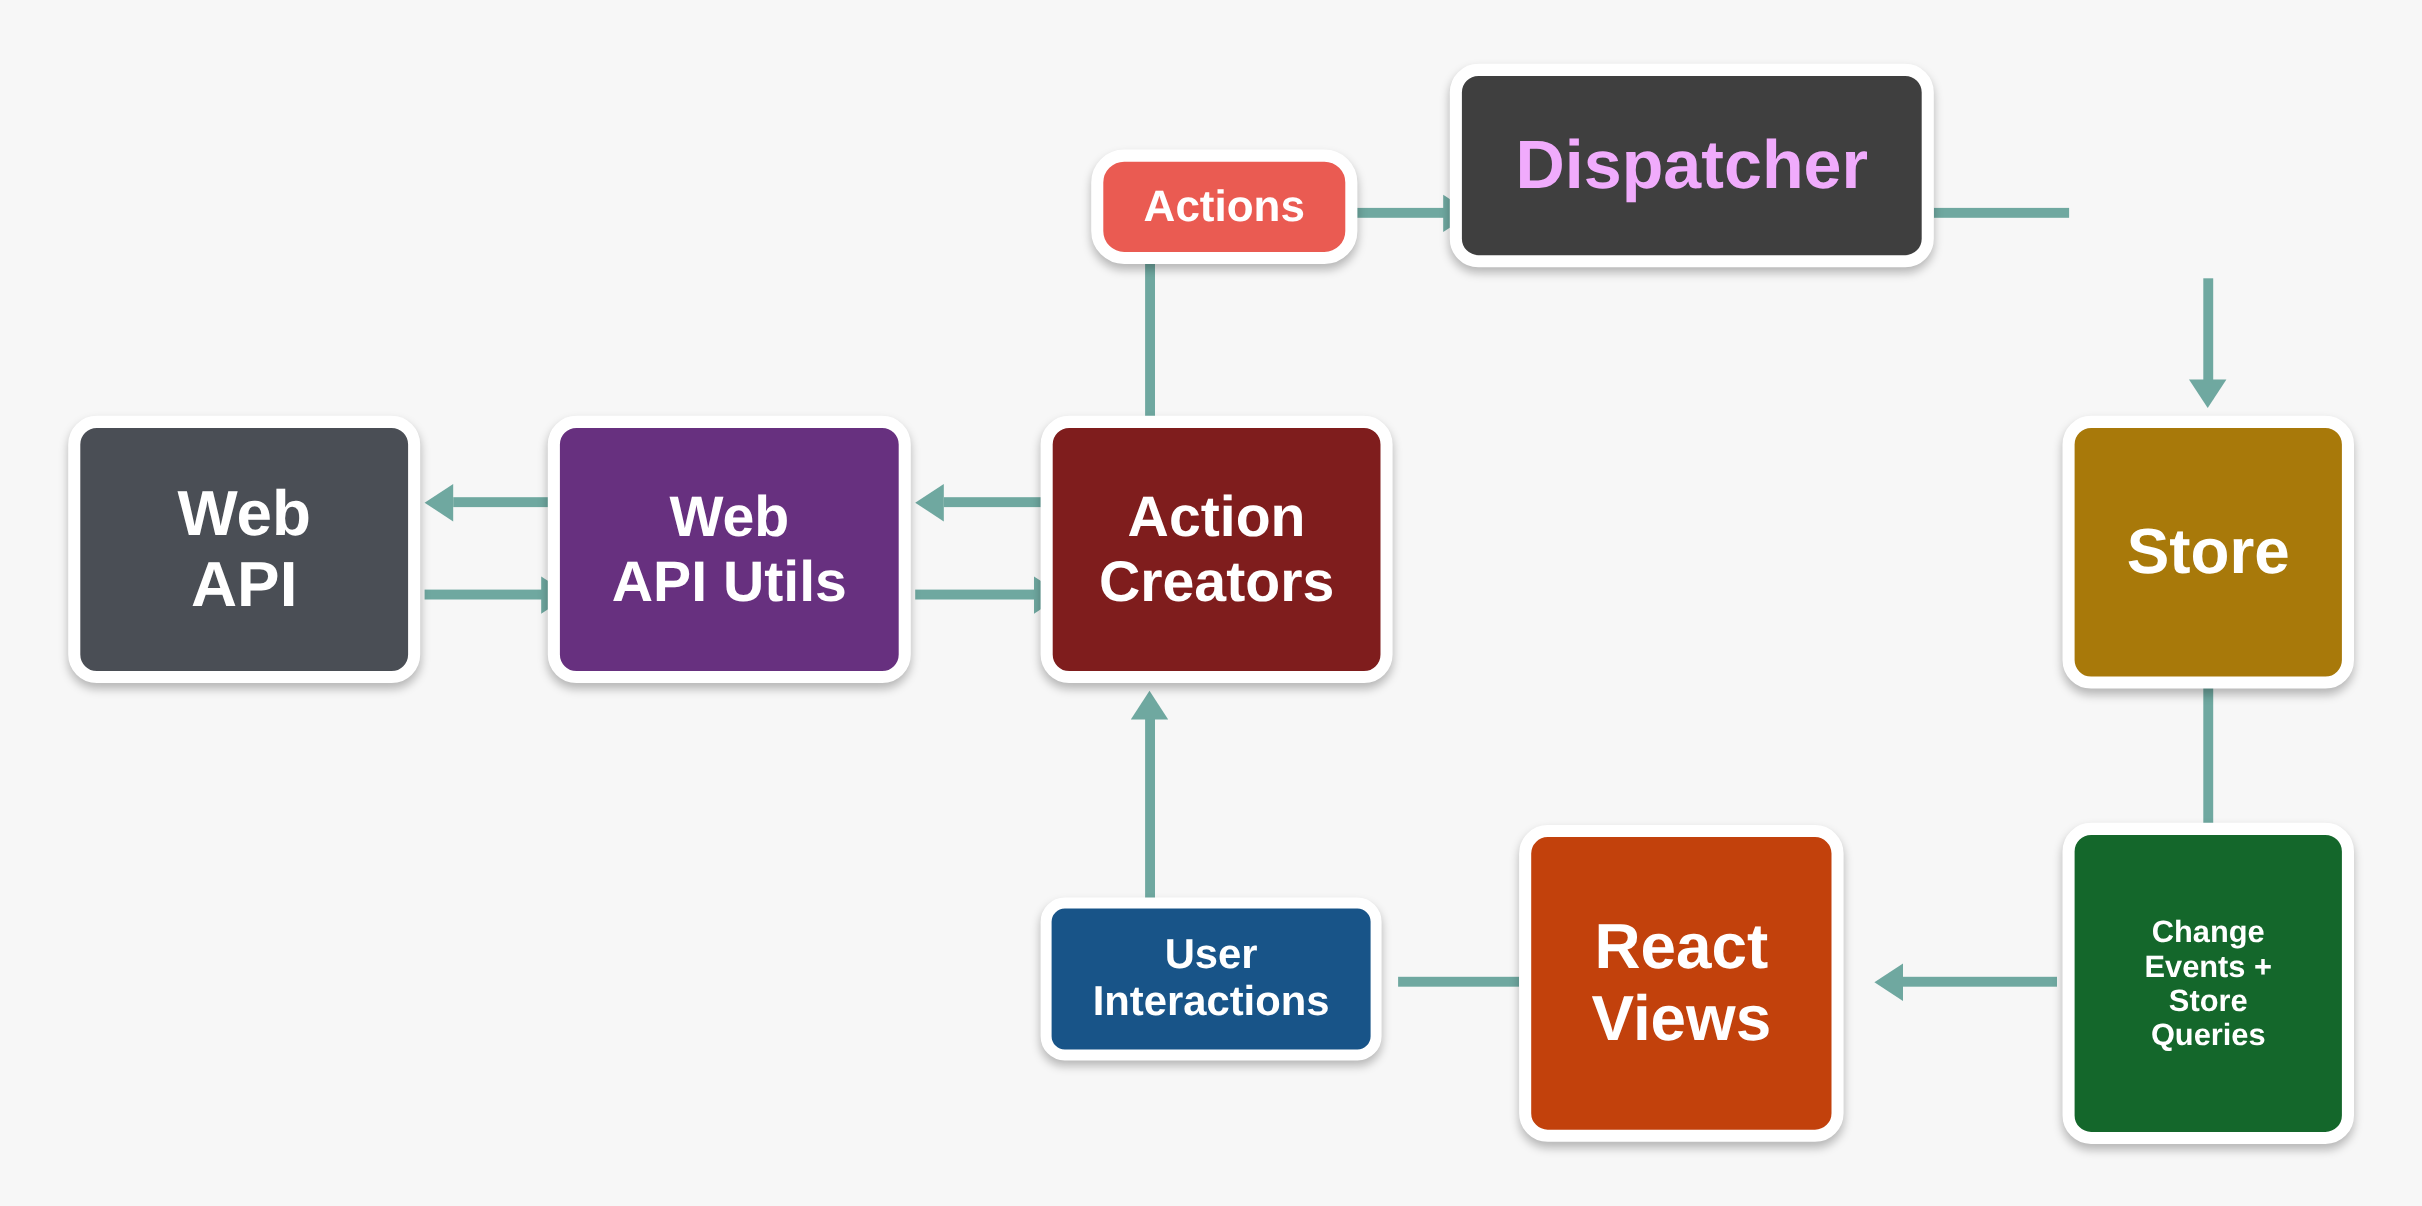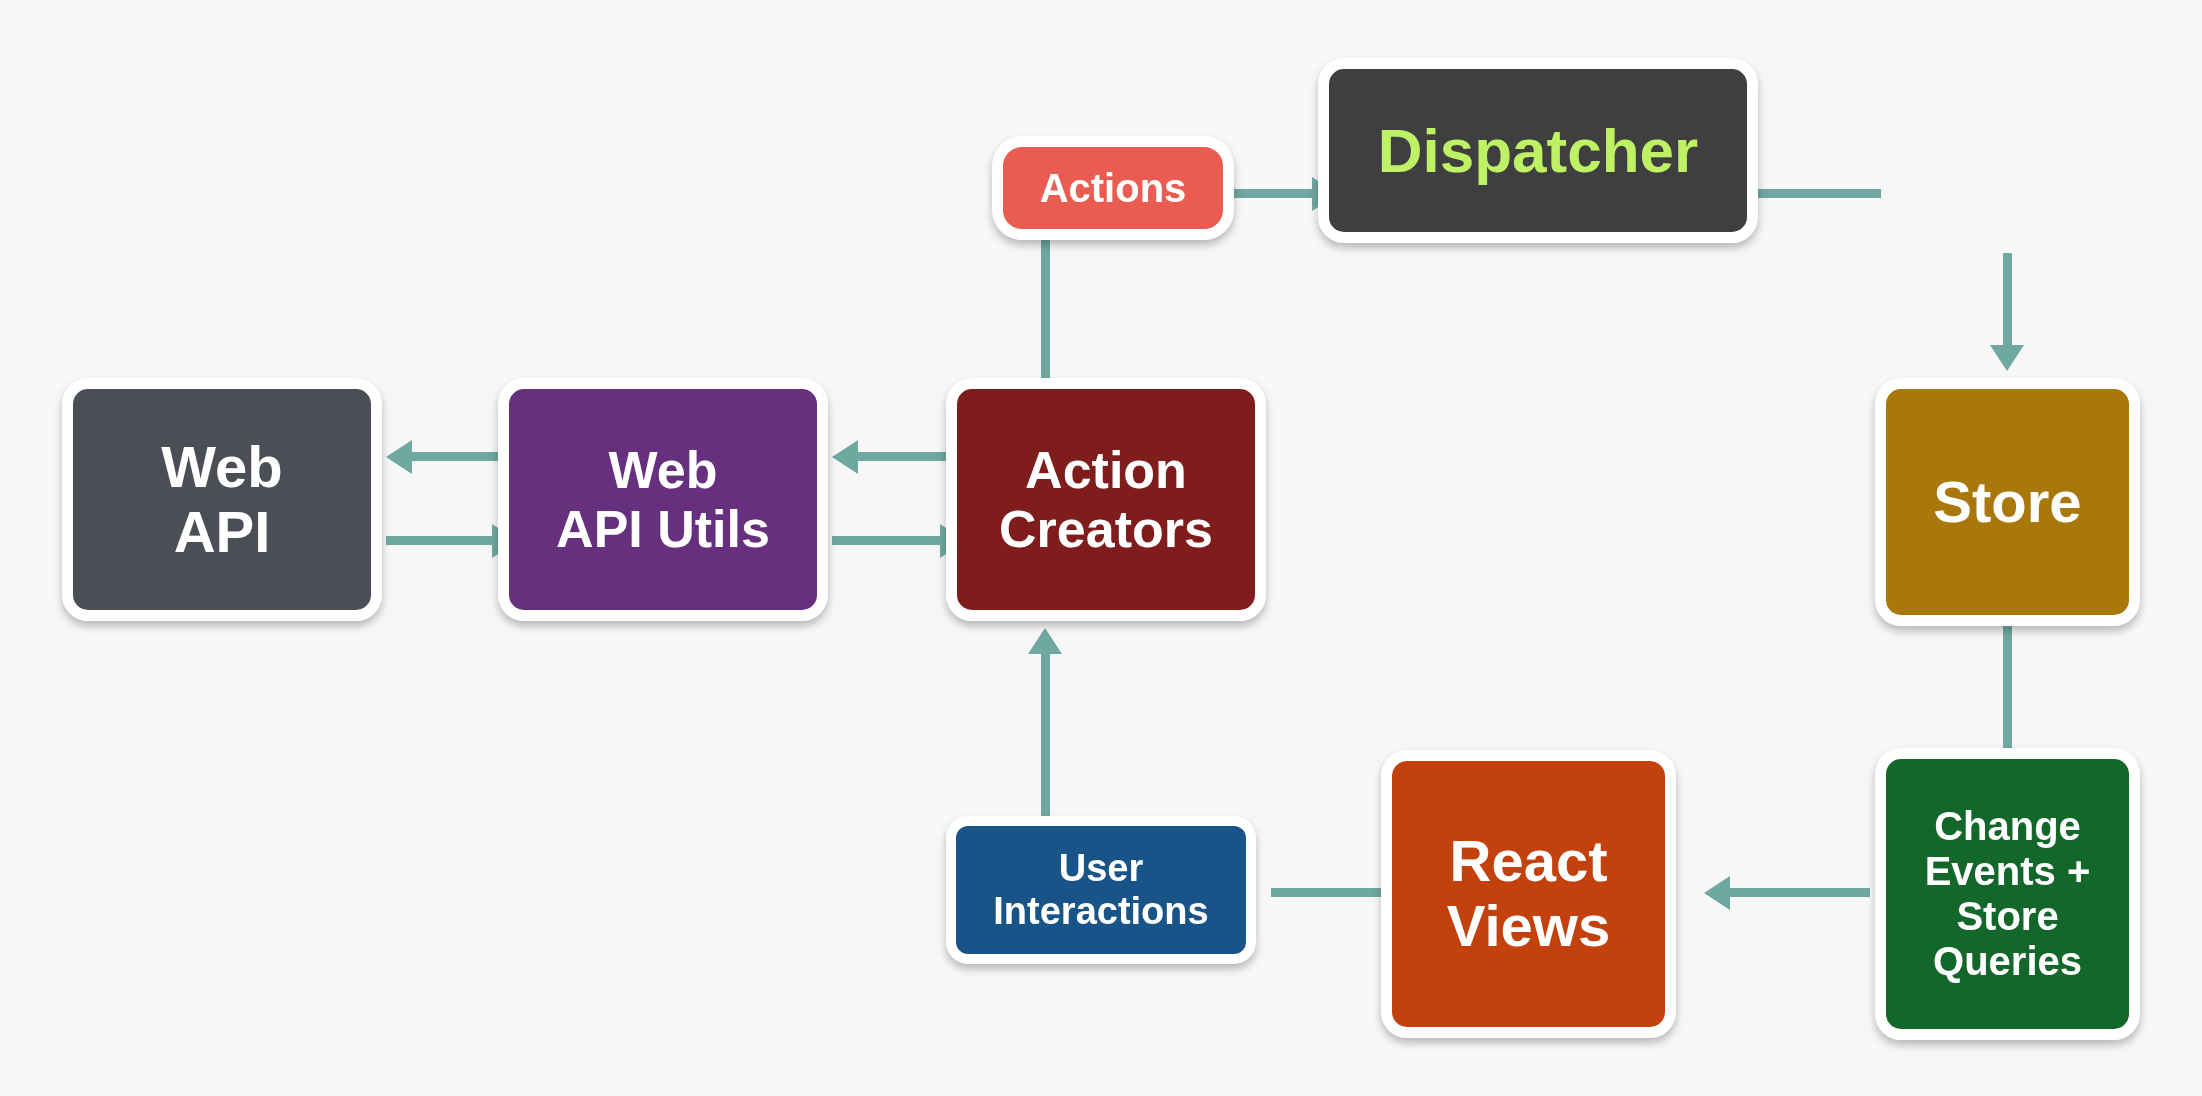--- a/index.html
+++ b/index.html
@@ -117,30 +117,30 @@
   <div class="edge h" style="left: 412px; top: 452px; width: 112px; background: rgb(111, 168, 160);"></div>
   <div class="arrowhead left" style="left: 386px; top: 440px; border-right-color: rgb(111, 168, 160);"></div>
 
   <div class="edge h" style="left: 386px; top: 536px; width: 112px; background: rgb(111, 168, 160);"></div>
   <div class="arrowhead right" style="left: 492px; top: 524px; border-left-color: rgb(111, 168, 160);"></div>
 
   <div class="node pill" id="node-actions" style="left: 956px; top: 136px; width: 242px; height: 104px; background: rgb(234, 91, 82); font-size: 40px; color: rgb(255, 255, 255); border-color: rgb(255, 255, 255); margin-left: 36px;">
     <span class="label">Actions</span>
   </div>
 
-  <div class="node" id="node-dispatcher" style="left: 1318px; top: 58px; width: 440px; height: 185px; background: rgb(63, 63, 63); font-size: 62px; color: #bef264; border-color: rgb(255, 255, 255);">
+  <div class="node" id="node-dispatcher" style="left: 1318px; top: 58px; width: 440px; height: 185px; background: rgb(63, 63, 63); font-size: 62px; color: #f0abfc; border-color: rgb(255, 255, 255);">
     <span class="label">Dispatcher</span>
   </div>
 
 
   <div class="node" id="node-store" style="left: 1875px; top: 378px; width: 265px; height: 248px; background: rgb(168, 121, 10); font-size: 58px; color: rgb(255, 255, 255); border-color: rgb(255, 255, 255);">
     <span class="label">Store</span>
   </div>
 
-  <div class="node" id="node-change-events" style="left: 1875px; top: 748px; width: 265px; height: 292px; background: rgb(20, 103, 43); font-size: 40px; color: rgb(255, 255, 255); border-color: rgb(255, 255, 255); align-items: center;">
+  <div class="node" id="node-change-events" style="left: 1875px; top: 748px; width: 265px; height: 292px; background: rgb(20, 103, 43); font-size: 28px; color: rgb(255, 255, 255); border-color: rgb(255, 255, 255); align-items: center;">
     <span class="label">Change
 Events +
 Store
 Queries</span>
   </div>
 
   <div class="node" id="node-react-views" style="left: 1381px; top: 750px; width: 295px; height: 288px; background: #c2410c; font-size: 58px; color: rgb(255, 255, 255); border-color: rgb(255, 255, 255);">
     <span class="label">React
 Views</span>
   </div>

